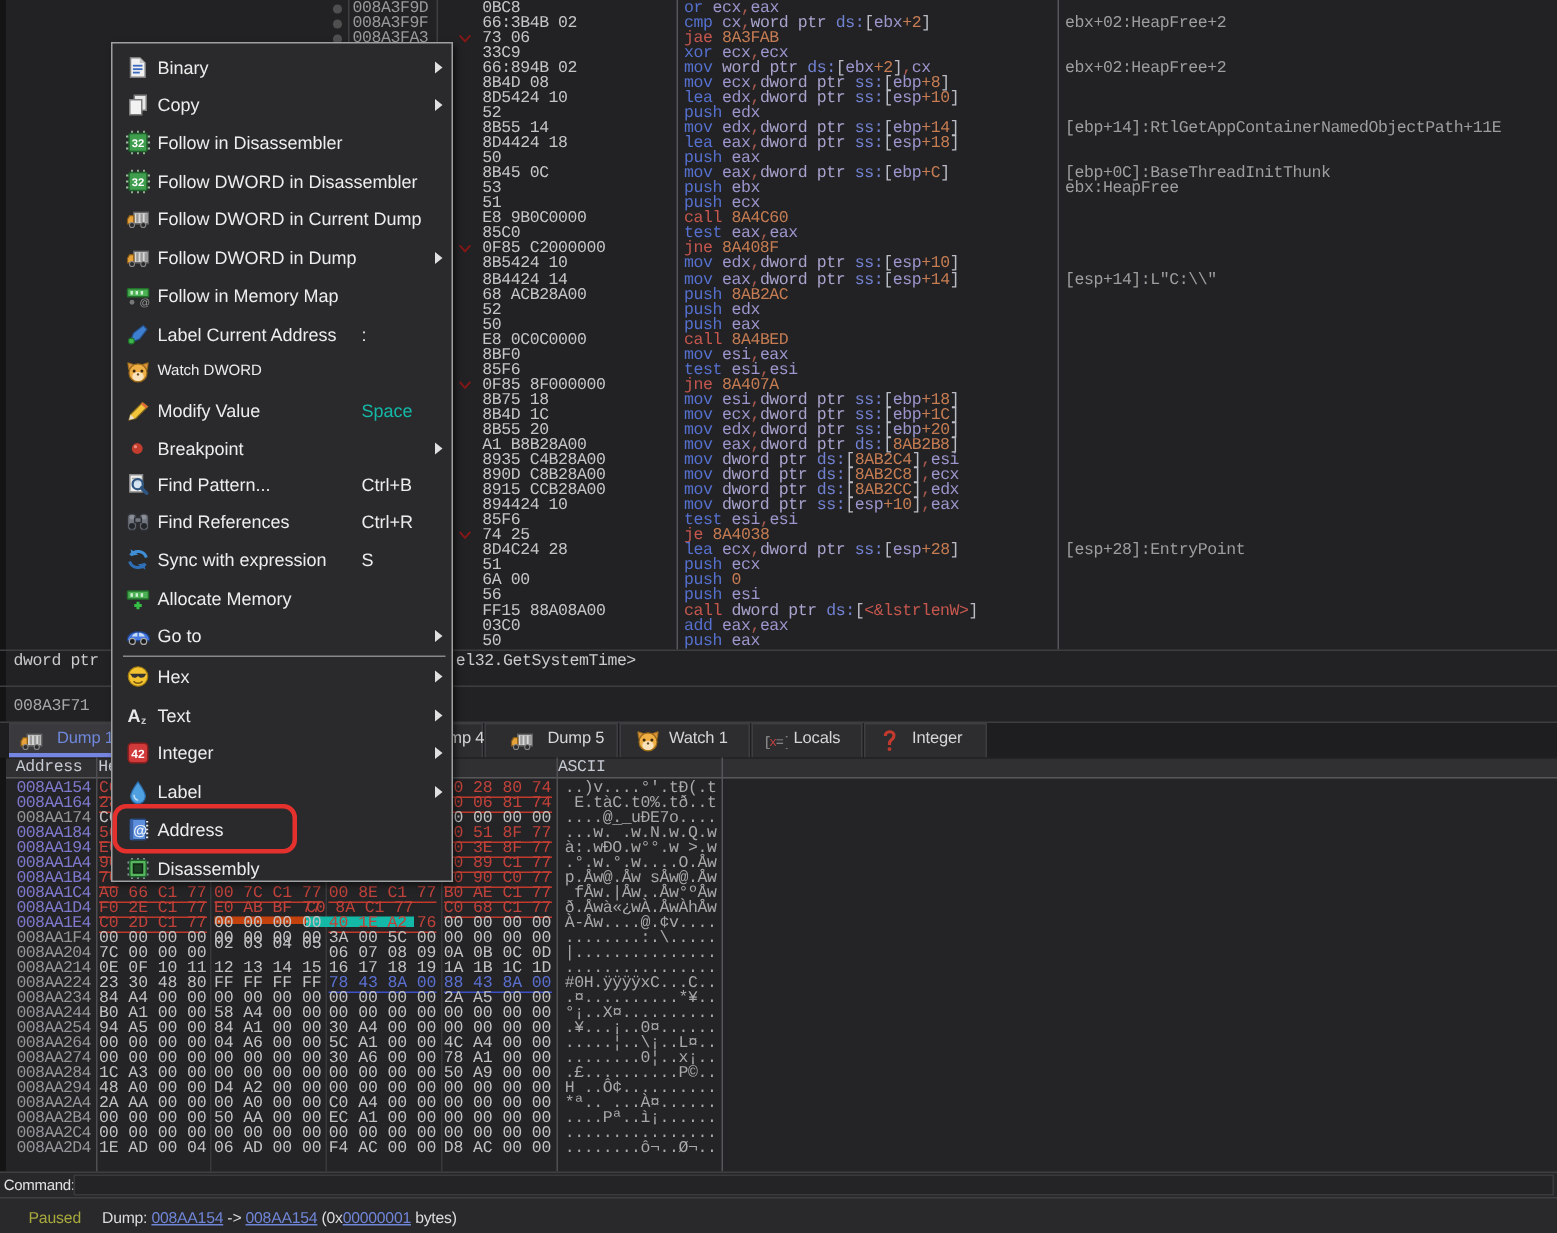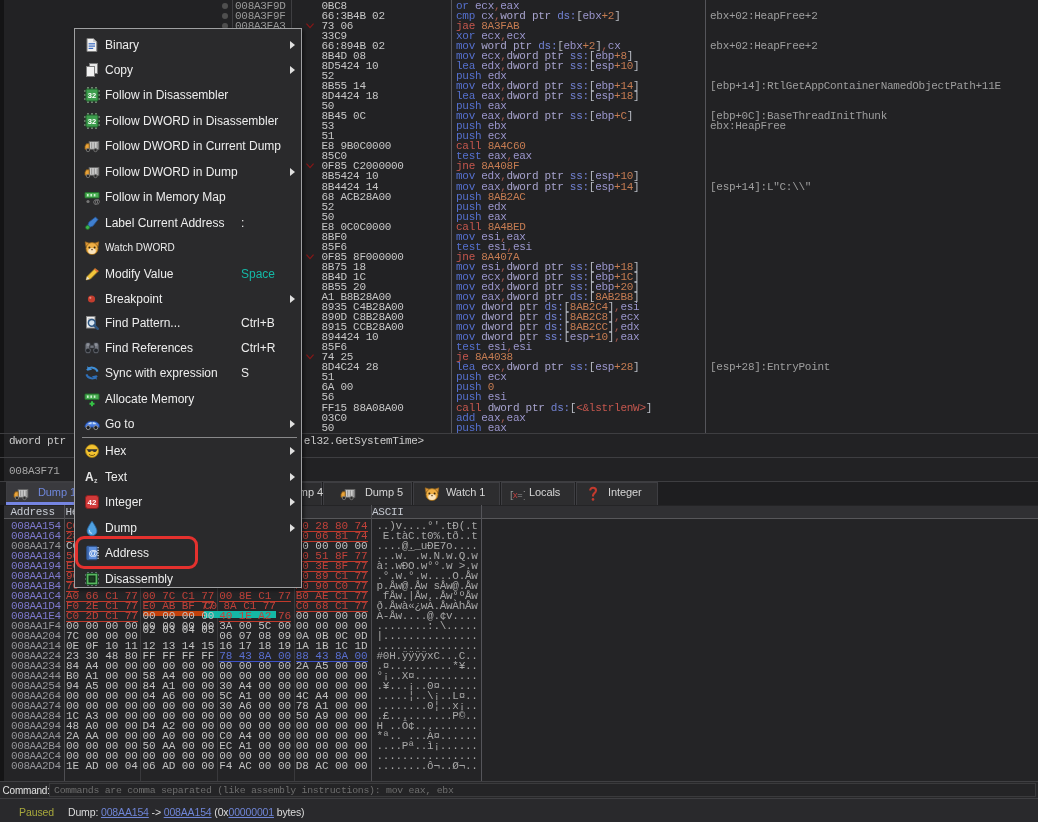--- a/index.html
+++ b/index.html
@@ -369,21 +369,20 @@
 <div class="abs mono" style="left:376.5px;top:750.6px;height:10px;line-height:10px;color:#A8A8A8">................</div>
 <div class="abs mono" style="left:11px;top:760.6px;height:10px;line-height:10px;letter-spacing:-0.4px;color:#96969A">008AA2D4</div>
 <div class="abs mono" style="left:66.0px;top:760.6px;height:10.9px;line-height:10px;letter-spacing:-0.08px;color:#C2C2C2">1E AD 00 04</div>
 <div class="abs mono" style="left:142.6px;top:760.6px;height:10.9px;line-height:10px;letter-spacing:-0.08px;color:#C2C2C2">06 AD 00 00</div>
 <div class="abs mono" style="left:219.2px;top:760.6px;height:10.9px;line-height:10px;letter-spacing:-0.08px;color:#C2C2C2">F4 AC 00 00</div>
 <div class="abs mono" style="left:295.8px;top:760.6px;height:10.9px;line-height:10px;letter-spacing:-0.08px;color:#C2C2C2">D8 AC 00 00</div>
 <div class="abs mono" style="left:376.5px;top:760.6px;height:10px;line-height:10px;color:#A8A8A8">........ô¬..Ø¬..</div>
 <div class="abs" style="left:0;top:781px;width:1038px;height:17px;background:#28282A;border-top:1px solid #3F3F42;box-sizing:border-box"></div>
 <div class="abs" style="left:2.5px;top:785px;font-size:10px;letter-spacing:-0.2px;color:#E2E2E2">Command:</div>
 <div class="abs" style="left:49px;top:782.5px;width:987px;height:14.5px;background:#242426;border:1px solid #3A3A3C;box-sizing:border-box"></div>
-<div class="abs mono" style="left:54px;top:785px;font-size:9.85px;color:#6E6E6E;line-height:11px">Commands are comma separated (like assembly instructions): mov eax, ebx</div>
 <div class="abs" style="left:0;top:798px;width:1038px;height:24px;background:#29292C;border-top:1px solid #3F3F42;box-sizing:border-box"></div>
 <div class="abs" style="left:19px;top:805.5px;font-size:10.5px;letter-spacing:-0.1px;color:#A8A83C">Paused</div>
 <div class="abs" style="left:68px;top:805.5px;font-size:10.5px;letter-spacing:-0.15px;color:#DCDCDC">Dump: <span style="color:#6F85D6;text-decoration:underline">008AA154</span> -&gt; <span style="color:#6F85D6;text-decoration:underline">008AA154</span> (0x<span style="color:#6F85D6;text-decoration:underline">00000001</span> bytes)</div>
 <div class="abs" style="left:74px;top:27.5px;width:228px;height:560.5px;background:#2A2A2C;border:1px solid #9FA0A2;box-sizing:border-box;z-index:50;box-shadow:2px 2px 4px rgba(0,0,0,0.5)">
 <div class="abs" style="left:9px;top:8.1px;width:16px;height:16px"><svg width="16" height="16" viewBox="0 0 16 16">
           <path d="M3 1.5h6.2L12.8 5v9.5H3z" fill="#F0F0F0" stroke="#7E7E7E" stroke-width="1"></path>
           <path d="M9.2 1.5 12.8 5H9.2z" fill="#C6C6C6"></path>
           <rect x="4.6" y="6.2" width="6.4" height="1.2" fill="#3A6AC0"></rect>
           <rect x="4.6" y="8.5" width="6.4" height="1.2" fill="#3A6AC0"></rect>
           <rect x="4.6" y="10.8" width="4.6" height="1.2" fill="#3A6AC0"></rect>
@@ -532,21 +531,21 @@
 <div class="abs" style="left:9px;top:465.8px;width:16px;height:16px"><svg width="16" height="16" viewBox="0 0 16 16">
           <rect x="1.5" y="1.5" width="13" height="13" rx="2.5" fill="#D03A3A" stroke="#8E1F1F"></rect>
           <text x="8" y="11.2" font-family="Liberation Sans" font-size="8" font-weight="bold" fill="#fff" text-anchor="middle">42</text>
         </svg></div>
 <div class="abs" style="left:30px;top:466.8px;font-size:12px;color:#EDEDED;line-height:14px">Integer</div>
 <div class="abs" style="left:215px;top:469.8px;width:0;height:0;border-left:5px solid #E0E0E0;border-top:4px solid transparent;border-bottom:4px solid transparent"></div>
 <div class="abs" style="left:9px;top:491.2px;width:16px;height:16px"><svg width="16" height="16" viewBox="0 0 16 16">
           <path d="M8 1.2C8 1.2 3.1 7.8 3.1 10.9a4.9 4.9 0 0 0 9.8 0C12.9 7.8 8 1.2 8 1.2Z" fill="#4FA0E0" stroke="#2A6AA8" stroke-width="0.8"></path>
           <path d="M5.4 10.2c0 1.5.9 2.7 2.2 3.1" fill="none" stroke="#BBDCF5" stroke-width="1.1" stroke-linecap="round"></path>
         </svg></div>
-<div class="abs" style="left:30px;top:492.2px;font-size:12px;color:#EDEDED;line-height:14px">Dump</div>
+<div class="abs" style="left:30px;top:492.2px;font-size:12px;color:#EDEDED;line-height:14px">Label</div>
 <div class="abs" style="left:215px;top:495.2px;width:0;height:0;border-left:5px solid #E0E0E0;border-top:4px solid transparent;border-bottom:4px solid transparent"></div>
 <div class="abs" style="left:9px;top:516.6px;width:16px;height:16px"><svg width="16" height="16" viewBox="0 0 16 16">
           <rect x="2.8" y="1.2" width="10.4" height="13.6" rx="1" fill="#5E8FDD" stroke="#26497E"></rect>
           <rect x="2.8" y="1.2" width="2" height="13.6" fill="#3A63A8"></rect>
           <g stroke="#E8EEF8" stroke-width="1.1">
             <path d="M13.4 2.8h1.4M13.4 5.4h1.4M13.4 8h1.4M13.4 10.6h1.4M13.4 13.2h1.4"></path>
           </g>
           <text x="9.4" y="11.4" font-family="Liberation Sans" font-size="9.5" font-weight="bold" fill="#F2F6FC" text-anchor="middle">@</text>
         </svg></div>
 <div class="abs" style="left:30px;top:517.6px;font-size:12px;color:#EDEDED;line-height:14px">Address</div>

